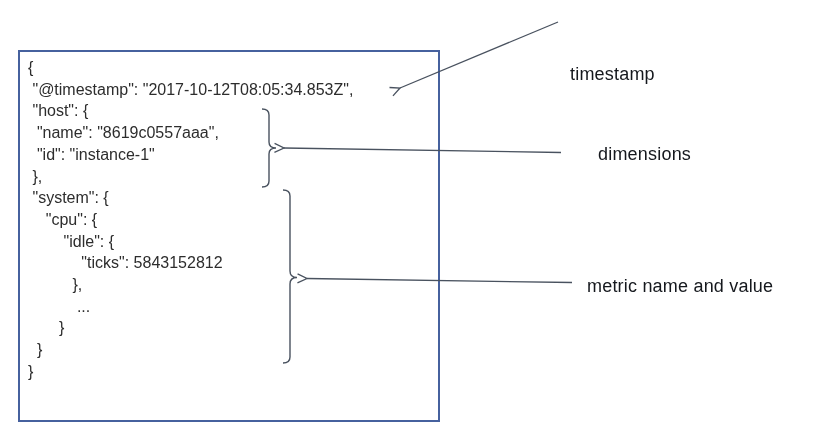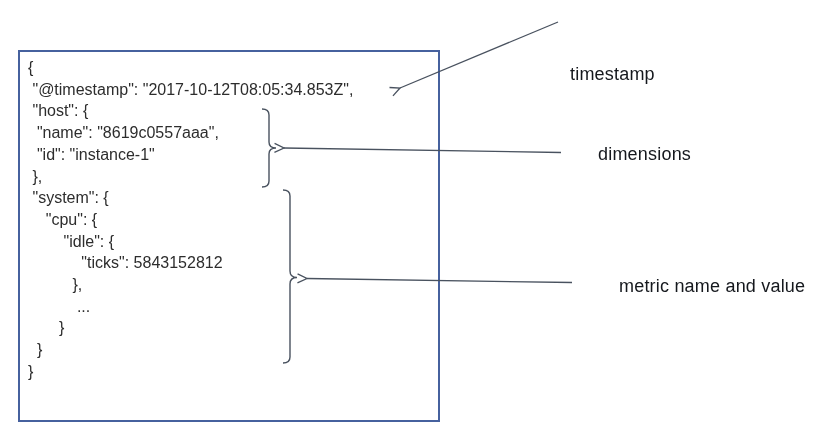--- a/index.html
+++ b/index.html
@@ -40,21 +40,21 @@
   .label {
     position: absolute;
     font-size: 18px;
     line-height: 20px;
     letter-spacing: 0.2px;
     color: var(--label-text);
     white-space: nowrap;
   }
   .label-timestamp { left: 570px; top: 28px; margin-top: 36px; }
   .label-dimensions { left: 598px; top: 144px; }
-  .label-metric { left: 619px; top: 276px; }
+  .label-metric { left: 587px; top: 276px; }
   .overlay {
     position: absolute;
     left: 0; top: 0;
     width: 817px; height: 437px;
     pointer-events: none;
   }
   .overlay .arrow { stroke: var(--annotation); stroke-width: 1.3; fill: none; }
   .overlay .brace { stroke: var(--annotation); stroke-width: 1.4; fill: none; }
 </style>
 </head>

